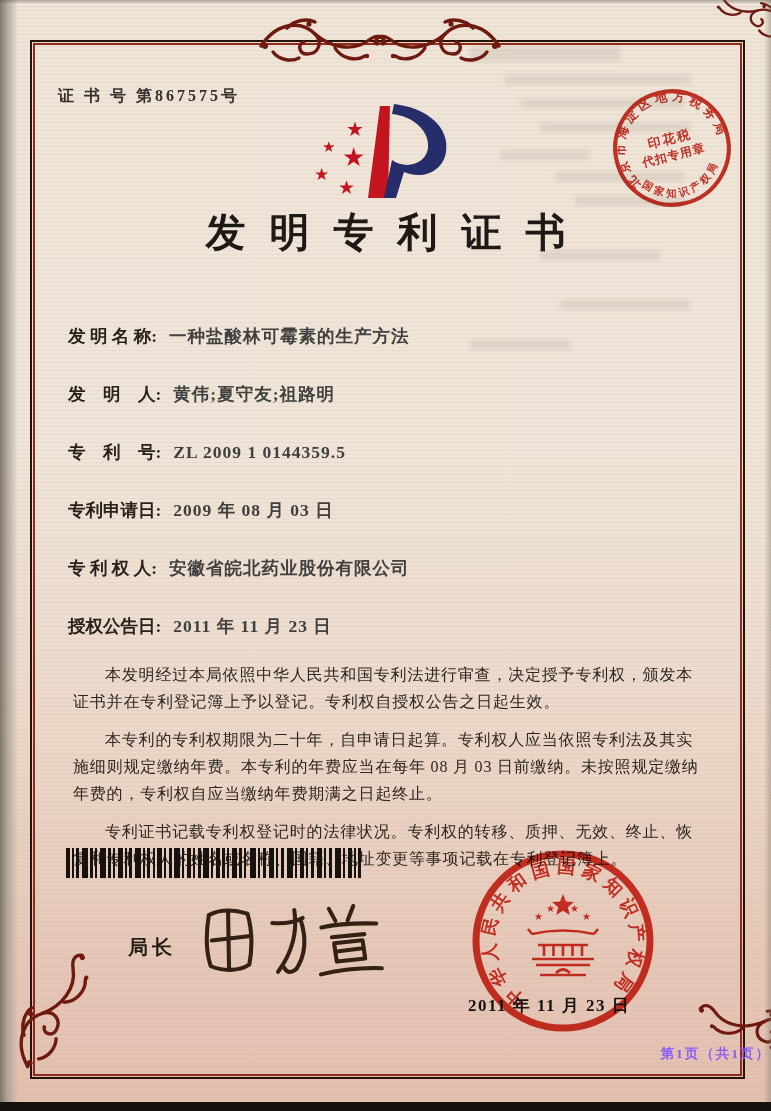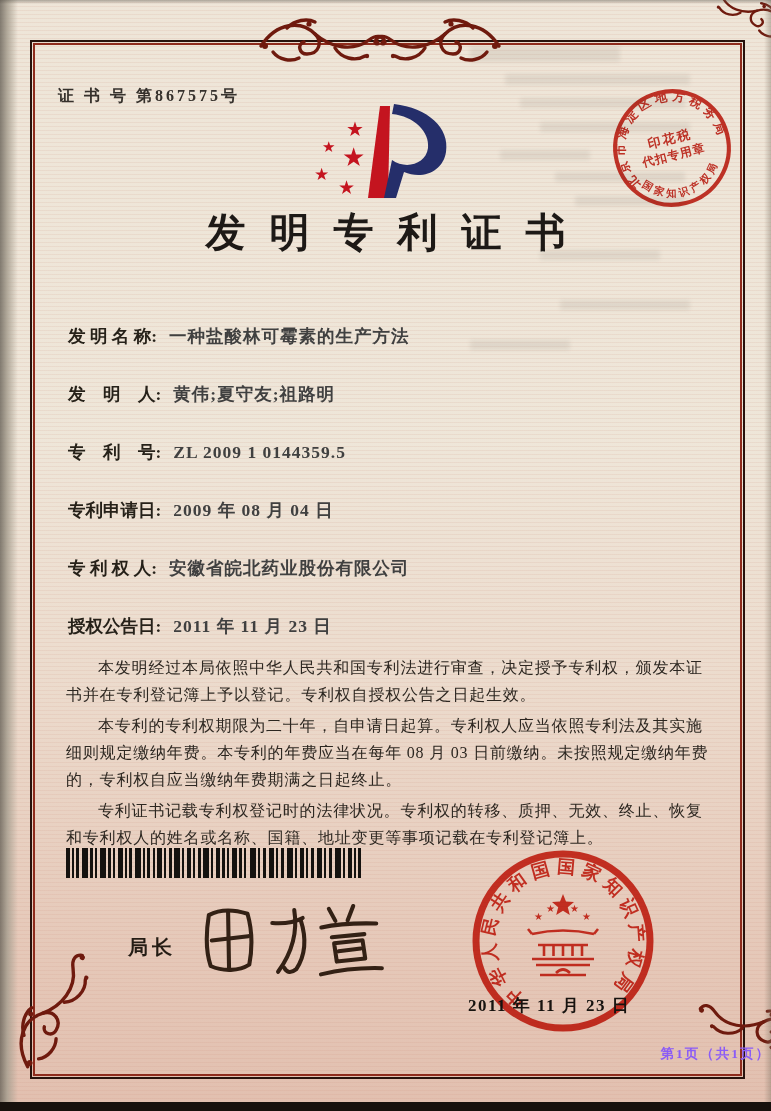--- a/index.html
+++ b/index.html
@@ -39,21 +39,21 @@
   .cert-no{position:absolute;z-index:4;left:58px;top:86px;font-size:16px;font-weight:600;letter-spacing:3px;color:#36312c;}
   .logo{position:absolute;z-index:4;left:300px;top:100px;width:160px;height:102px;}
   .tax-stamp{position:absolute;z-index:4;left:608px;top:84px;width:128px;height:128px;opacity:.93;mix-blend-mode:multiply;}
   .title{position:absolute;z-index:4;left:0;right:0;top:205px;text-align:center;
     font-size:40px;font-weight:700;letter-spacing:24px;text-indent:24px;color:#1d1916;}
   .fields{position:absolute;z-index:4;left:68px;top:324px;right:56px;}
   .frow{height:58px;font-size:17.5px;font-weight:600;white-space:nowrap;}
   .flabel{display:inline-block;margin-right:12px;color:#262119;}
   .fvalue{color:#404040;letter-spacing:1px;}
   .paras{position:absolute;z-index:4;left:62px;right:54px;top:650px;}
-  .paras p{margin:4px;text-indent:2em;font-size:16px;line-height:27px;letter-spacing:0.8px;font-weight:500;color:#2d2721;}
+  .paras p{margin:11px;text-indent:2em;font-size:16px;line-height:27px;letter-spacing:0.8px;font-weight:500;color:#2d2721;}
   .barcode{position:absolute;z-index:4;left:66px;top:848px;width:300px;height:30px;}
   .director-row{position:absolute;z-index:5;left:128px;top:934px;font-size:20px;font-weight:600;letter-spacing:4px;color:#241c14;}
   .signature{position:absolute;z-index:5;left:178px;top:882px;width:210px;height:112px;transform:rotate(-2deg);}
   .sig-hidden{position:absolute;left:0;top:0;opacity:0;font-size:10px;}
   .seal{position:absolute;z-index:4;left:468px;top:846px;width:190px;height:190px;opacity:.92;mix-blend-mode:multiply;}
   .seal-date{position:absolute;z-index:6;left:468px;top:994px;font-size:17px;font-weight:700;letter-spacing:1.5px;color:#17130f;}
   .footer{position:absolute;z-index:4;left:0;right:0;top:1045px;text-align:right;
     font-size:13.5px;font-weight:700;letter-spacing:2px;color:#8b5cf6;}
 </style>
 </head>
@@ -153,21 +153,21 @@
     <div class="frow">
       <span class="flabel">发 明 名 称:</span><span class="fvalue">一种盐酸林可霉素的生产方法</span>
     </div>
     <div class="frow">
       <span class="flabel">发　明　人:</span><span class="fvalue">黄伟;夏守友;祖路明</span>
     </div>
     <div class="frow">
       <span class="flabel">专　利　号:</span><span class="fvalue">ZL 2009 1 0144359.5</span>
     </div>
     <div class="frow">
-      <span class="flabel">专利申请日:</span><span class="fvalue">2009 年 08 月 04 日</span>
+      <span class="flabel">专利申请日:</span><span class="fvalue">2009 年 08 月 03 日</span>
     </div>
     <div class="frow">
       <span class="flabel">专 利 权 人:</span><span class="fvalue">安徽省皖北药业股份有限公司</span>
     </div>
     <div class="frow">
       <span class="flabel">授权公告日:</span><span class="fvalue">2011 年 11 月 23 日</span>
     </div>
   </div>
 
   <div class="paras">

